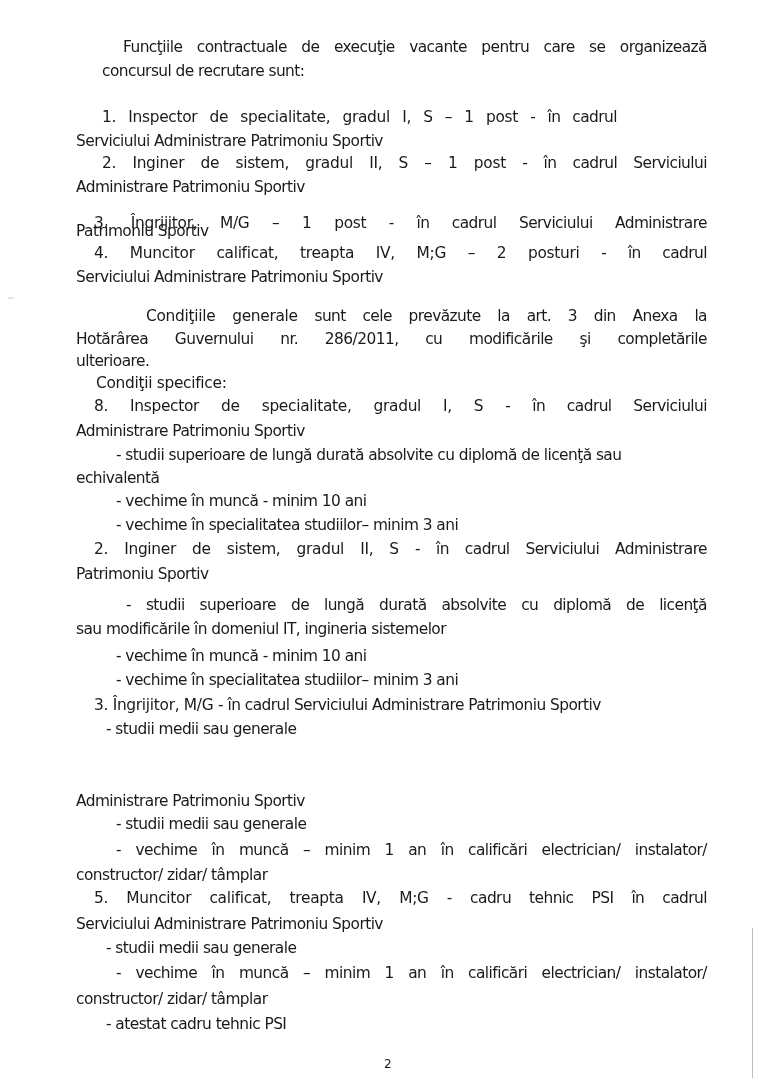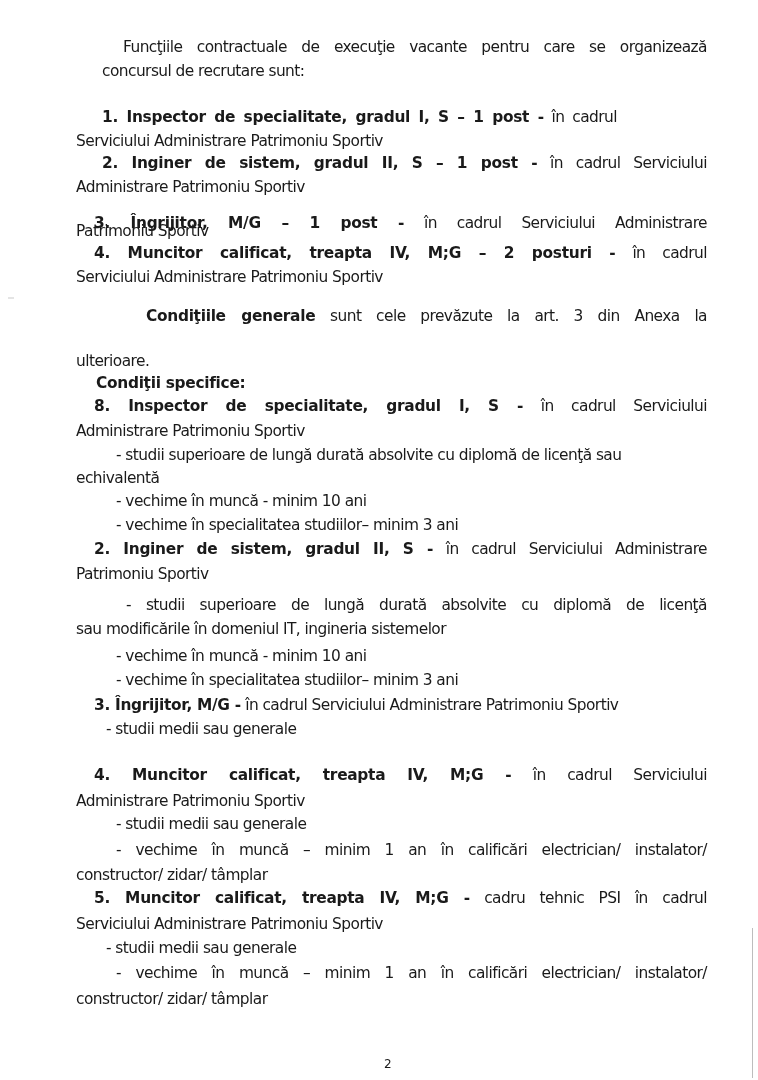--- a/index.html
+++ b/index.html
@@ -5,21 +5,21 @@
   html, body { margin: 0; padding: 0; background: #ffffff; }
   body { width: 758px; height: 1080px; position: relative; overflow: hidden; }
   .page {
     position: absolute; left: 0; top: 0; width: 758px; height: 1080px;
     font-family: "DejaVu Sans", sans-serif;
     font-size: 15.4px; color: #1a1a1a;
     letter-spacing: -0.55px; word-spacing: 0px;
   }
   .line { position: absolute; white-space: nowrap; line-height: 22px; }
   .just { text-align: justify; text-align-last: justify; }
-  b, .b { font-weight: bold; letter-spacing: -0.3px; }
+  b, .b { font-weight: normal; letter-spacing: -0.3px; }
   .pagenum { position: absolute; top: 1057px; left: 384px; font-size: 12px; line-height: 14px; }
   .scan-line { position: absolute; left: 752px; top: 928px; width: 1px; height: 150px; background: #bdbdbd; }
   .scan-dot { position: absolute; left: 8px; top: 297px; width: 6px; height: 2px; background: #e4e4e4; }
 </style>
 </head>
 <body>
 
 <div class="page">
 
   <div class="line just" style="left:123px; top:36px; width:584px;">Funcţiile contractuale de execuţie vacante pentru care se organizează</div>
@@ -31,20 +31,21 @@
   <div class="line just" style="left:102px; top:152px; width:605px;"><b>2. Inginer de sistem, gradul II, S – 1 post -</b><span> în  cadrul Serviciului</span></div>
   <div class="line" style="left:76px; top:176px;">Administrare Patrimoniu Sportiv</div>
 
   <div class="line just" style="left:94px; top:196px; width:613px;margin-top:16px;"><b>3. Îngrijitor, M/G – 1 post -</b><span> în cadrul Serviciului Administrare</span></div>
   <div class="line" style="left:76px; top:220px;">Patrimoniu Sportiv</div>
 
   <div class="line just" style="left:94px; top:242px; width:613px;"><b>4. Muncitor calificat, treapta IV, M;G – 2 posturi -</b><span> în cadrul</span></div>
   <div class="line" style="left:76px; top:266px;">Serviciului Administrare Patrimoniu Sportiv</div>
 
   <div class="line just" style="left:146px; top:305px; width:561px;"><b>Condiţiile generale</b><span> sunt cele prevăzute la art. 3 din Anexa la</span></div>
+  <div class="line just" style="left:76px; top:328px; width:631px;">Hotărârea Guvernului nr. 286/2011, cu modificările şi completările</div>
   <div class="line" style="left:76px; top:350px;">ulterioare.</div>
 
   <div class="line b" style="left:96px; top:372px;">Condiţii specifice:</div>
 
   <div class="line just" style="left:94px; top:395px; width:613px;"><b>8. Inspector de specialitate, gradul I, S -</b><span> în  cadrul Serviciului</span></div>
   <div class="line" style="left:76px; top:420px;">Administrare Patrimoniu Sportiv</div>
   <div class="line" style="left:116px; top:444px;">- studii superioare de lungă durată absolvite cu diplomă de licenţă sau</div>
   <div class="line" style="left:76px; top:467px;text-align:center;">echivalentă</div>
   <div class="line" style="left:116px; top:490px;">- vechime în muncă  - minim 10 ani</div>
   <div class="line" style="left:116px; top:514px;">- vechime  în specialitatea studiilor– minim 3 ani</div>
@@ -52,29 +53,29 @@
   <div class="line just" style="left:94px; top:538px; width:613px;"><b>2. Inginer de sistem, gradul II, S -</b><span> în  cadrul Serviciului Administrare</span></div>
   <div class="line" style="left:76px; top:563px;">Patrimoniu Sportiv</div>
   <div class="line just" style="left:126px; top:594px; width:581px;">-  studii superioare de lungă durată absolvite cu diplomă de licenţă</div>
   <div class="line" style="left:76px; top:618px;">sau modificările în domeniul IT, ingineria sistemelor</div>
   <div class="line" style="left:116px; top:645px;">- vechime în muncă  - minim 10 ani</div>
   <div class="line" style="left:116px; top:669px;">- vechime  în specialitatea studiilor– minim 3 ani</div>
 
   <div class="line" style="left:94px; top:694px;"><b>3. Îngrijitor, M/G -</b><span> în cadrul Serviciului Administrare Patrimoniu Sportiv</span></div>
   <div class="line" style="left:106px; top:718px;">-  studii medii sau generale</div>
 
-  <div class="line just" style="left:94px; top:764px; width:613px;"><b>4. Muncitor calificat, treapta IV, M;G -</b><span> în cadrul Serviciului</span></div>
   <div class="line" style="left:76px; top:790px;">Administrare Patrimoniu Sportiv</div>
   <div class="line" style="left:116px; top:813px;">- studii medii sau generale</div>
   <div class="line just" style="left:116px; top:839px; width:591px;">- vechime în muncă – minim 1 an în calificări electrician/ instalator/</div>
   <div class="line" style="left:76px; top:864px;">constructor/ zidar/ tâmplar</div>
 
   <div class="line just" style="left:94px; top:887px; width:613px;"><b>5. Muncitor calificat, treapta IV, M;G -</b><span>  cadru tehnic PSI  în cadrul</span></div>
   <div class="line" style="left:76px; top:913px;">Serviciului Administrare Patrimoniu Sportiv</div>
   <div class="line" style="left:106px; top:937px;">- studii medii sau generale</div>
   <div class="line just" style="left:116px; top:962px; width:591px;">- vechime în muncă – minim 1 an în calificări electrician/ instalator/</div>
   <div class="line" style="left:76px; top:988px;">constructor/ zidar/ tâmplar</div>
+  <div class="line" style="left:106px; top:1013px;">- atestat cadru tehnic PSI</div>
 
   <div class="pagenum">2</div>
 
   <div class="scan-line"></div>
   <div class="scan-dot"></div>
 </div>
 
 </body></html>

